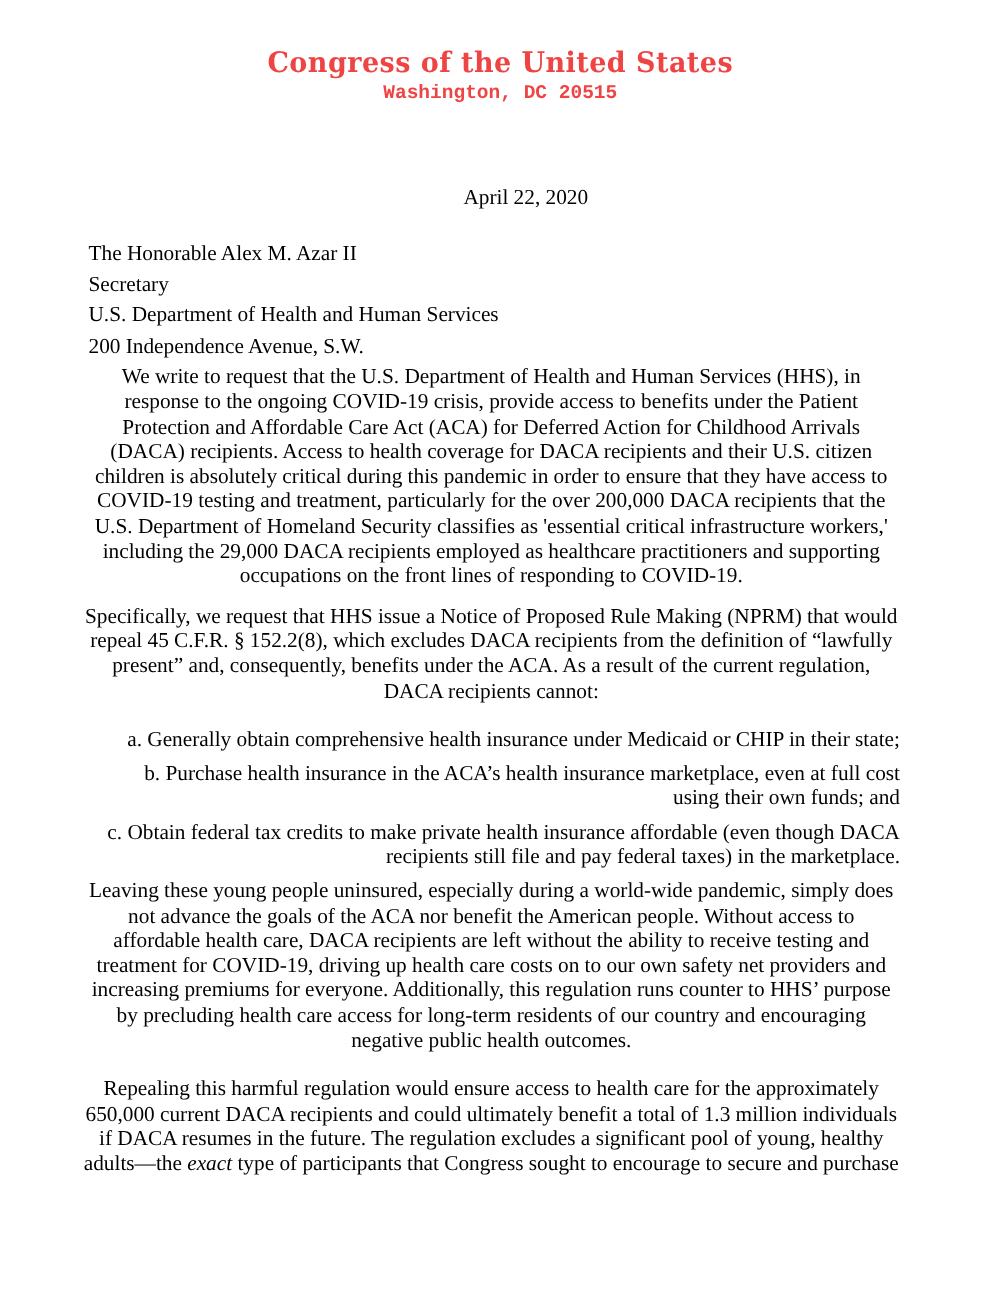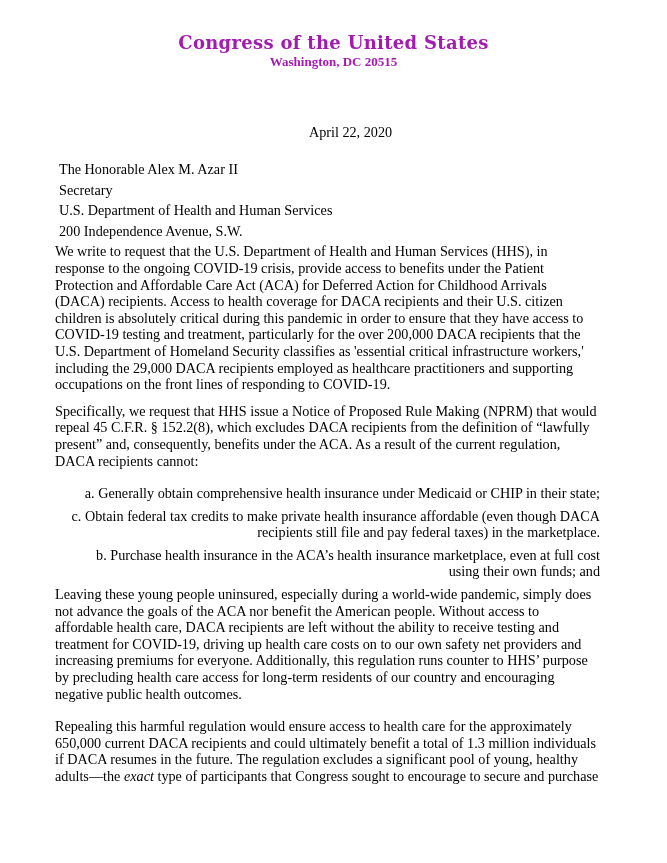--- a/index.html
+++ b/index.html
@@ -21,33 +21,33 @@
       width: 667px;
       height: 863px;
       background: #ffffff;
     }
     .letterhead {
       position: absolute;
       left: 0;
       top: 32px;
       width: 667px;
       text-align: center;
-      color: #a21caf;
+      color: #ef4444;
     }
     .lh-title {
       font-family: "DejaVu Serif", "Liberation Serif", serif;
       font-weight: bold;
       font-size: 18px;
       letter-spacing: 0.3px;
       line-height: 22px;
       transform: scaleY(1.05);
       display: block;
     }
     .lh-sub {
-      font-family: Liberation Serif, serif;
+      font-family: Liberation Mono, monospace;
       font-weight: bold;
       font-size: 13px;
       line-height: 16px;
       display: block;
     }
     .date {
       position: absolute;
       top: 124px;
       left: 0;
       width: 667px;
@@ -65,21 +65,21 @@
       line-height: 16.6px;
     }
     .address p {
       margin: 4px;
     }
     .salutation {
       margin: 16.6px 0 16.6px 0;
     }
     .para {
       margin: 0 0 16px 0;
-      text-align: left;
+      text-align: center;
     }
     .para.tight {
       margin-bottom: 10px;
     }
     .list {
       margin: 0 0 4px 0;
       padding: 0;
       list-style: none;
     }
     .list li {
@@ -122,26 +122,26 @@
     <p class="para tight">We write to request that the U.S. Department of Health and Human Services (HHS), in response to the ongoing COVID-19 crisis, provide access to benefits under the Patient Protection and Affordable Care Act (ACA) for Deferred Action for Childhood Arrivals (DACA) recipients. Access to health coverage for DACA recipients and their U.S. citizen children is absolutely critical during this pandemic in order to ensure that they have access to COVID-19 testing and treatment, particularly for the over 200,000 DACA recipients that the U.S. Department of Homeland Security classifies as 'essential critical infrastructure workers,' including the 29,000 DACA recipients employed as healthcare practitioners and supporting occupations on the front lines of responding to COVID-19.</p>
 
     <p class="para" style="">Specifically, we request that HHS issue a Notice of Proposed Rule Making (NPRM) that would repeal 45 C.F.R. § 152.2(8), which excludes DACA recipients from the definition of “lawfully present” and, consequently, benefits under the ACA. As a result of the current regulation, DACA recipients cannot:</p>
 
     <ul class="list">
       <li>
         <span class="marker">a.</span>
         <span>Generally obtain comprehensive health insurance under Medicaid or CHIP in their state;</span>
       </li>
       <li>
+        <span class="marker">b.</span>
+        <span>Purchase health insurance in the ACA’s health insurance marketplace, even at full cost using their own funds; and</span>
+      </li>
+      <li>
         <span class="marker">c.</span>
         <span>Obtain federal tax credits to make private health insurance affordable (even though DACA recipients still file and pay federal taxes) in the marketplace.</span>
-      </li>
-      <li>
-        <span class="marker">b.</span>
-        <span>Purchase health insurance in the ACA’s health insurance marketplace, even at full cost using their own funds; and</span>
       </li>
     </ul>
 
     <p class="para after-list">Leaving these young people uninsured, especially during a world-wide pandemic, simply does not advance the goals of the ACA nor benefit the American people. Without access to affordable health care, DACA recipients are left without the ability to receive testing and treatment for COVID-19, driving up health care costs on to our own safety net providers and increasing premiums for everyone. Additionally, this regulation runs counter to HHS’ purpose by precluding health care access for long-term residents of our country and encouraging negative public health outcomes.</p>
 
     <p class="para"><span>Repealing this harmful regulation would ensure access to health care for the approximately 650,000 current DACA recipients and could ultimately benefit a total of 1.3 million individuals if DACA resumes in the future. The regulation excludes a significant pool of young, healthy adults—the </span><em>exact</em><span> type of participants that Congress sought to encourage to secure and purchase</span></p>
 
   </div>
 </div>
 

